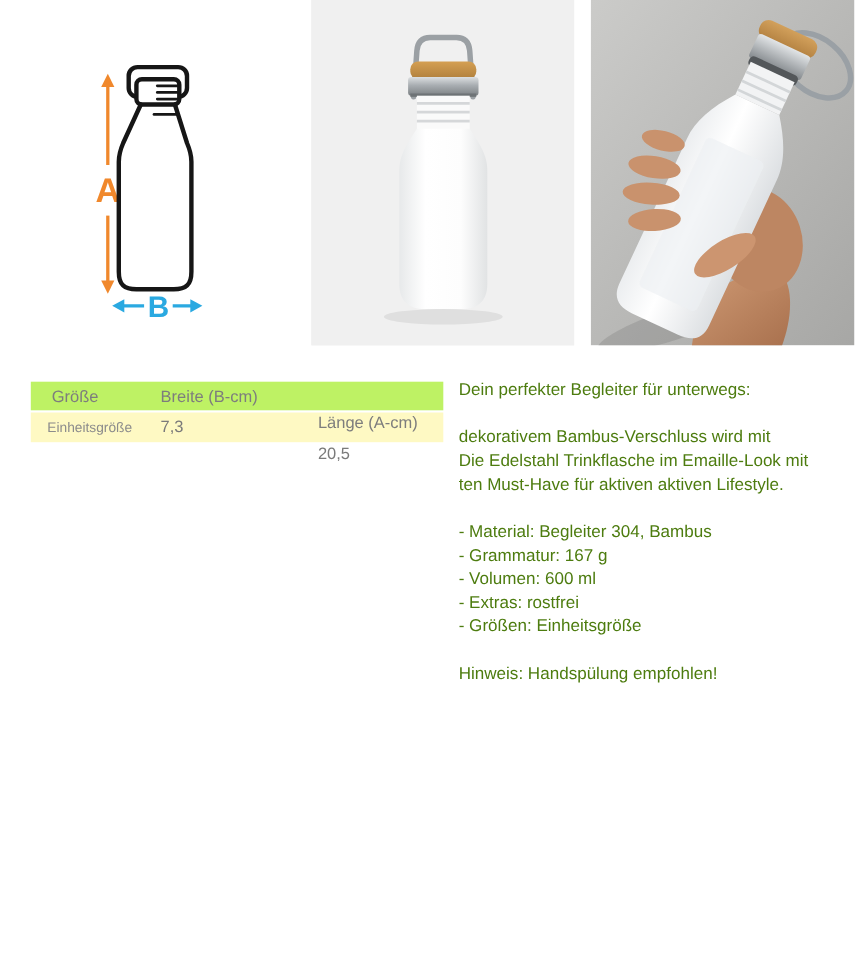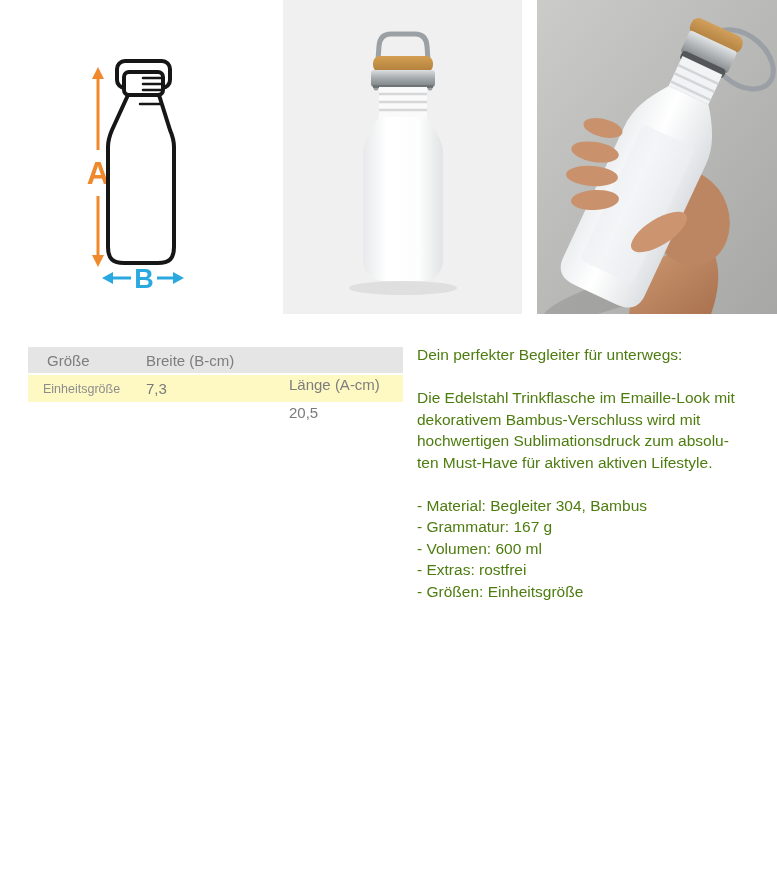--- a/index.html
+++ b/index.html
@@ -9,21 +9,21 @@
   }
   
   .gallery-item{position:absolute;top:0;height:314px;}
   .diagram-box{left:0;width:283px;background:#ffffff;}
   .product-box{left:283px;width:239px;background:#f0f0f0;}
   .hand-box{left:537px;width:240px;}
   .gallery-item svg{display:block;}
   
   .size-table{position:absolute;left:28px;top:347px;width:375px;}
   .size-row{display:flex;align-items:center;}
-  .size-row.head{background:#e5e5e5;height:26px;margin-bottom:2px;}
+  .size-row.head{background:#bef264;height:26px;margin-bottom:2px;}
   .size-row.data{background:#fef9c3;height:27px;}
   .cell{box-sizing:border-box;}
   .c1{width:118px;padding-left:19px;}
   .c2{width:143px;}
   .c3{flex:1;margin-top:48px;}
   .head .cell{font-size:15px;color:#7d7d7d;}
   .data .c1{font-size:12.5px;color:#8c8c8c;padding-left:15px;}
   .data .c2,.data .c3{font-size:15px;color:#7a7a7a;}
   
   .description{position:absolute;left:417px;top:344px;width:350px;
@@ -183,26 +183,26 @@
     <div class="size-row data">
       <div class="cell c1">Einheitsgröße</div>
       <div class="cell c2">7,3</div>
       <div class="cell c3">20,5</div>
     </div>
   </div>
 
   <div class="description">
     <div class="desc-line">Dein perfekter Begleiter für unterwegs:</div>
     <div class="desc-line"></div>
+    <div class="desc-line">dekorativem Bambus-Verschluss wird mit</div>
     <div class="desc-line">Die Edelstahl Trinkflasche im Emaille-Look mit</div>
-    <div class="desc-line">dekorativem Bambus-Verschluss wird mit</div>
-    <div class="desc-line">hochwertigen Sublimationsdruck zum absolu-</div>
     <div class="desc-line">ten Must-Have für aktiven aktiven Lifestyle.</div>
     <div class="desc-line"></div>
     <div class="desc-line">- Material: Begleiter 304, Bambus</div>
     <div class="desc-line">- Grammatur: 167 g</div>
     <div class="desc-line">- Volumen: 600 ml</div>
     <div class="desc-line">- Extras: rostfrei</div>
     <div class="desc-line">- Größen: Einheitsgröße</div>
     <div class="desc-line"></div>
+    <div class="desc-line">Hinweis: Handspülung empfohlen!</div>
   </div>
 
 </div>
 
 </body></html>

